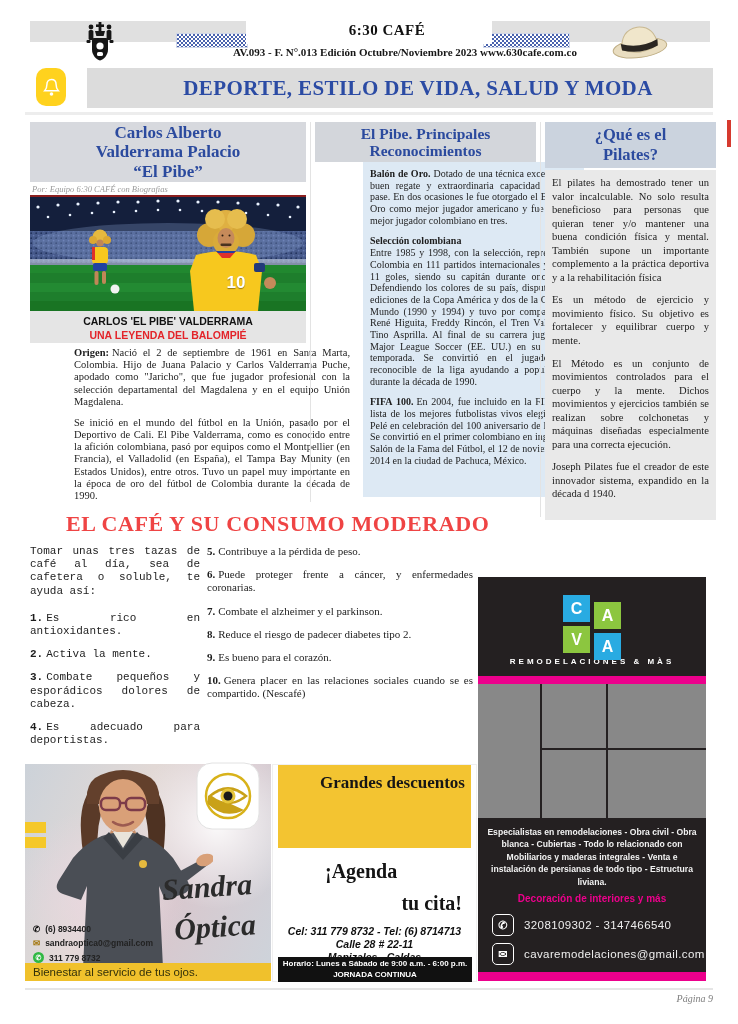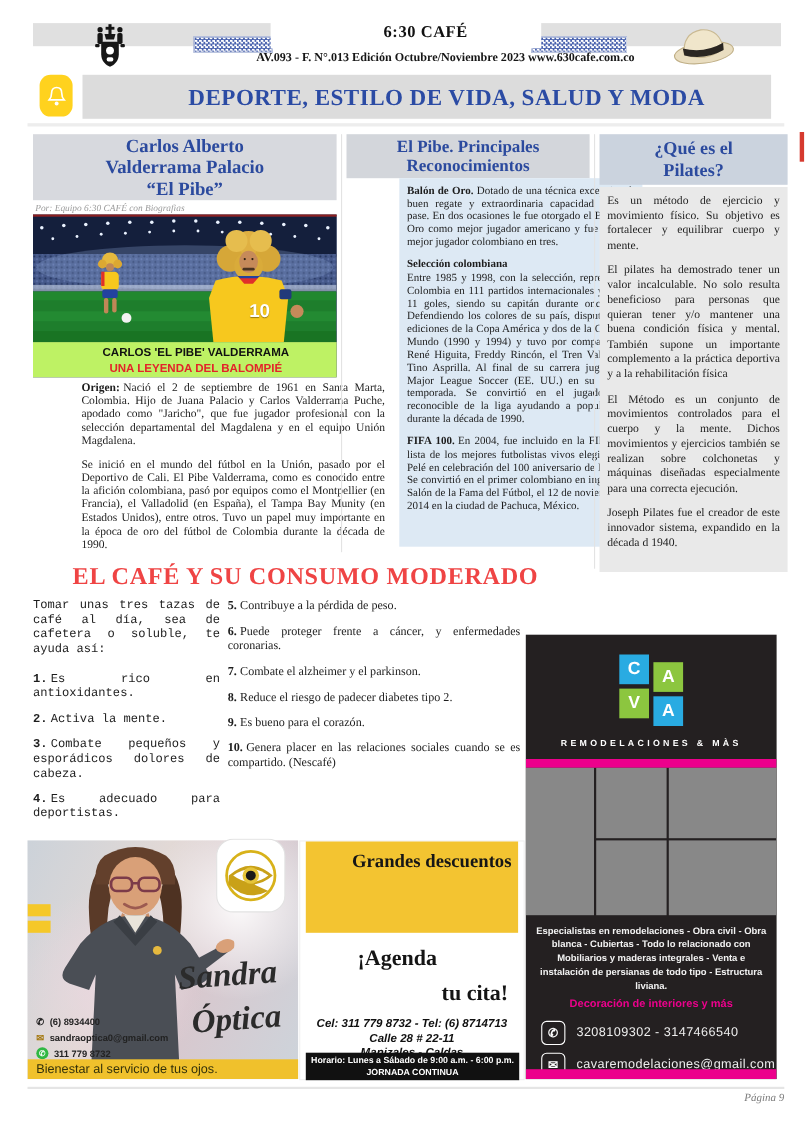--- a/index.html
+++ b/index.html
@@ -13,33 +13,33 @@
 
   
   .mast-strip{background:#e0e0e0;}
   .mast-titlebox{background:#ffffff;text-align:center;}
   .mast-title{font-size:15px;font-weight:bold;letter-spacing:.5px;color:#111;}
   .mast-sub{font-size:11px;font-weight:bold;color:#161616;text-align:center;}
   .checker{background-color:#4a63ae;
     background-image:conic-gradient(#fff 25%, transparent 0 50%, #fff 0 75%, transparent 0);
     background-size:4px 4px;border:1px solid #cfd6e8;}
   .bell-box{background:#ffd21e;border-radius:10px;display:flex;align-items:center;justify-content:center;}
-  .banner{background:#dcdcdc;display:flex;align-items:center;justify-content:center;}
+  .banner{background:#dcdcdc;display:flex;align-items:center;justify-content:center;margin-left:12px;}
   .banner-text{font-size:21px;font-weight:bold;color:#2b4ba4;letter-spacing:.4px;}
   .soft-div{background:#ededed;}
 
   
   .colhead{display:flex;align-items:center;justify-content:center;}
   .colhead .t{font-weight:bold;text-align:center;line-height:1.13;}
   .lefthead{background:#d7d9de;}
   .midhead{background:#d3d6db;}
   .righthead{background:#cbd3de;}
   .byline{font-size:8.5px;font-style:italic;color:#9a9a9a;}
   .photo{border-top:2px solid #8c1f1f;background:#1d2b4e;overflow:hidden;}
-  .photo-caption{background:#bef264;text-align:center;line-height:1.35;padding-top:3px;padding-left:10px;}
+  .photo-caption{background:#e5e5e5;text-align:center;line-height:1.35;padding-top:3px;}
   .cap1{font-family:"Liberation Sans",sans-serif;font-weight:bold;font-size:10.5px;color:#111;}
   .cap2{font-family:"Liberation Sans",sans-serif;font-weight:bold;font-size:10.5px;color:#e3242a;}
   .body-l{font-size:10.5px;line-height:1.16;}
   .body-m{font-size:10px;line-height:1.17;}
   .body-r{font-size:10.6px;line-height:1.28;}
   .lead{font-weight:bold;margin-right:3px;}
   .para{margin:0 0 9px 0;}
   .subhead{font-weight:bold;margin:0;}
   .midbody{background:#dde9f4;margin-left:48px;}
   .rightbody{background:#e9e9e9;}
@@ -272,22 +272,22 @@
     <p class="para"><span class="lead">FIFA 100.</span><span>En 2004, fue incluido en la FIFA 100, lista de los mejores futbolistas vivos elegidos por Pelé en celebración del 100 aniversario de la FIFA. Se convirtió en el primer colombiano en ingresar al Salón de la Fama del Fútbol, el 12 de noviembre de 2014 en la ciudad de Pachuca, México.</span></p>
   </div>
 
   <div class="abs vline" style="left:540px;top:122px;height:395px;"></div>
 
   <div class="abs colhead righthead" style="left:545px;top:122px;width:171px;height:46px;">
     <div class="t blue prelines" style="font-size:16.5px;line-height:1.22;">¿Qué es el
 Pilates?</div>
   </div>
   <div class="abs rightbody body-r just" style="left:545px;top:170px;width:157px;height:338px;padding:6px 7px;">
+    <p class="para"><span>El pilates ha demostrado tener un valor incalculable. No solo resulta beneficioso para personas que quieran tener y/o mantener una buena condición física y mental. También supone un importante complemento a la práctica deportiva y a la rehabilitación física</span></p>
     <p class="para"><span>Es un método de ejercicio y movimiento físico. Su objetivo es fortalecer y equilibrar cuerpo y mente.</span></p>
-    <p class="para"><span>El pilates ha demostrado tener un valor incalculable. No solo resulta beneficioso para personas que quieran tener y/o mantener una buena condición física y mental. También supone un importante complemento a la práctica deportiva y a la rehabilitación física</span></p>
     <p class="para"><span>El Método es un conjunto de movimientos controlados para el cuerpo y la mente. Dichos movimientos y ejercicios también se realizan sobre colchonetas y máquinas diseñadas especialmente para una correcta ejecución.</span></p>
     <p class="para"><span>Joseph Pilates fue el creador de este innovador sistema, expandido en la década d 1940.</span></p>
   </div>
 
   <div class="abs coffee-title serif" style="left:30px;top:511px;width:640px;">EL CAFÉ Y SU CONSUMO MODERADO</div>
 
   <div class="abs coffee-txt just" style="left:30px;top:545px;width:170px;font-family:Liberation Mono, monospace;">
     <p class="coffee-item" style="margin-bottom:14px;">Tomar unas tres tazas de café al día, sea de cafetera o soluble, te ayuda así:</p>
     <p class="coffee-item"><b>1.</b><span>Es rico en antioxidantes.</span></p>
     <p class="coffee-item"><b>2.</b><span>Activa la mente.</span></p>
@@ -306,21 +306,21 @@
 
   <div class="abs cava" style="left:478px;top:577px;width:228px;height:404px;">
     <div style="display:flex;justify-content:center;margin-top:18px;">
       <div style="display:grid;grid-template-columns:27px 27px;gap:4px;">
         <div class="cava-sq sq-blue">C</div>
         <div class="cava-sq sq-green" style="transform:translateY(7px);">A</div>
         <div class="cava-sq sq-green">V</div>
         <div class="cava-sq sq-blue" style="transform:translateY(7px);">A</div>
       </div>
     </div>
-    <div class="cava-tag" style="margin-top:18px;">REMODELACIONES &amp; MÀS</div>
+    <div class="cava-tag" style="margin-top:4px;">REMODELACIONES &amp; MÀS</div>
     <div class="mag" style="height:8px;margin-top:10px;"></div>
     <div class="collage" style="height:134px;">
       <div class="c-shelves"></div>
       <div class="c-bath"></div>
       <div class="c-wood"></div>
       <div class="c-tv"></div>
       <div class="c-room"></div>
     </div>
     <div class="cava-desc" style="padding:8px 8px 0 8px;">Especialistas en remodelaciones - Obra civil - Obra blanca - Cubiertas - Todo lo relacionado con Mobiliarios y maderas integrales - Venta e instalación de persianas de todo tipo - Estructura liviana.</div>
     <div class="cava-high" style="margin-top:5px;">Decoración de interiores y más</div>

